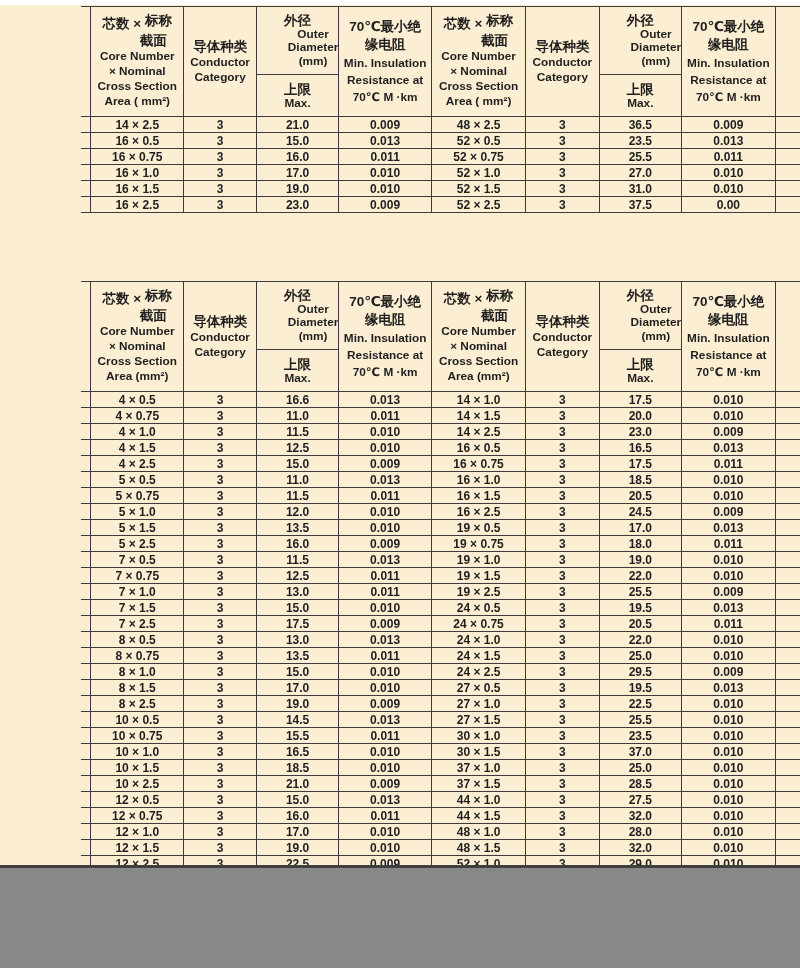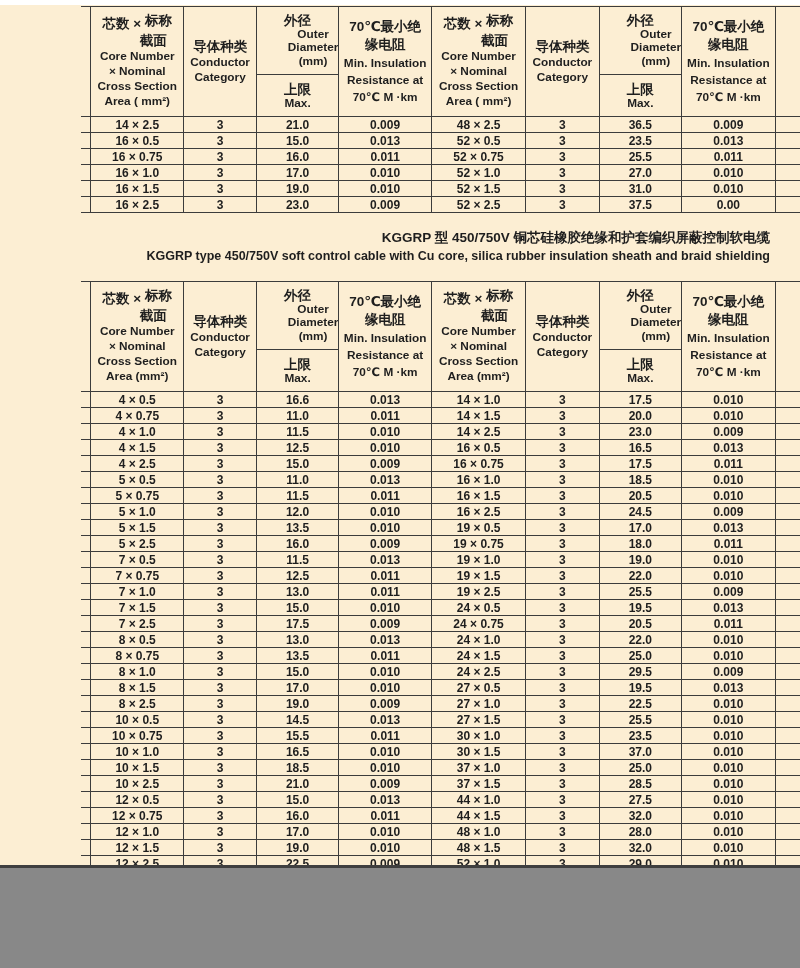--- a/index.html
+++ b/index.html
@@ -205,24 +205,20 @@
           <td class="dc">0.009</td>
           <td class="dc">52 × 2.5</td>
           <td class="dc">3</td>
           <td class="dc">37.5</td>
           <td class="dc">0.00</td>
           <td class="ghost"></td>
         </tr>
       </tbody>
     </table>
 
-  <div class="section-title">
-    <div class="t-cn">KGGRP 型 450/750V 铜芯硅橡胶绝缘和护套编织屏蔽控制软电缆</div>
-    <div class="t-en">KGGRP type 450/750V soft control cable with Cu core, silica rubber insulation sheath and braid shielding</div>
-  </div>
 
   <table class="spec-table" id="table2">
     <colgroup>
       <col style="width:10px">
         <col style="width:94px">
         <col style="width:73px">
         <col style="width:70px">
         <col style="width:93px">
       <col style="width:95px">
         <col style="width:74px">

